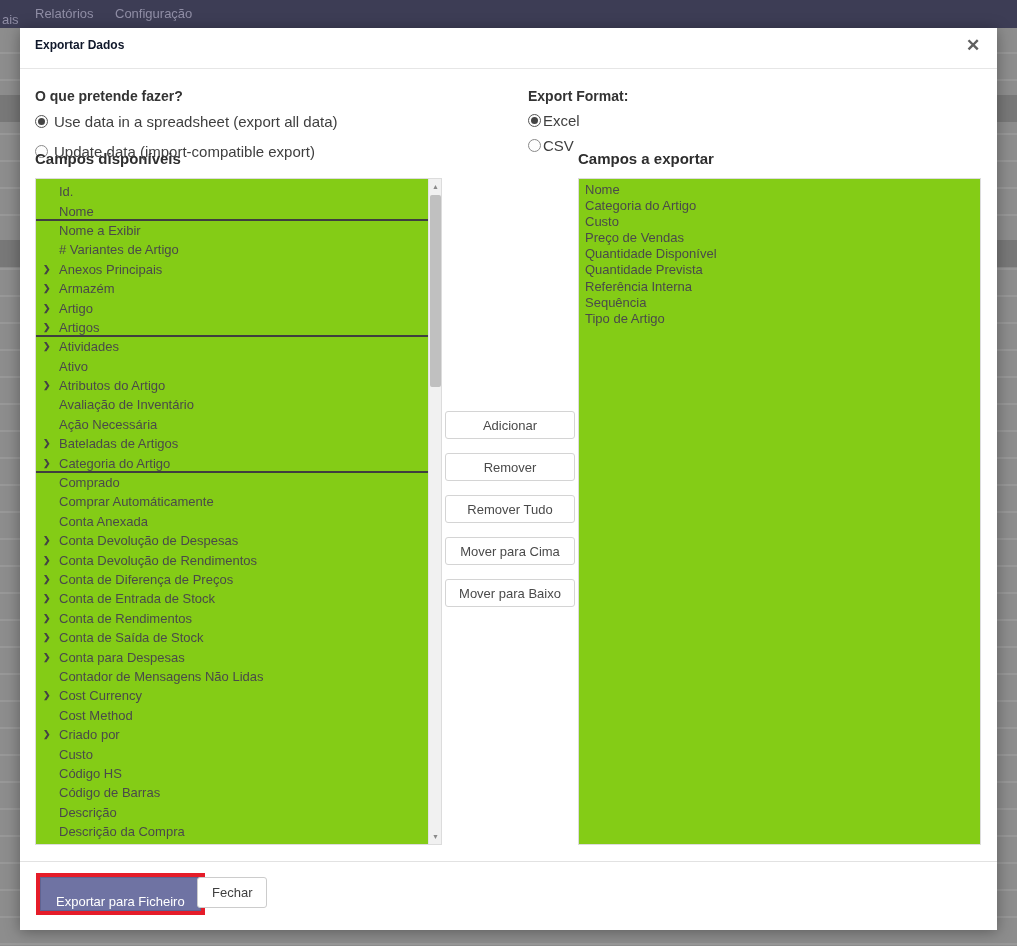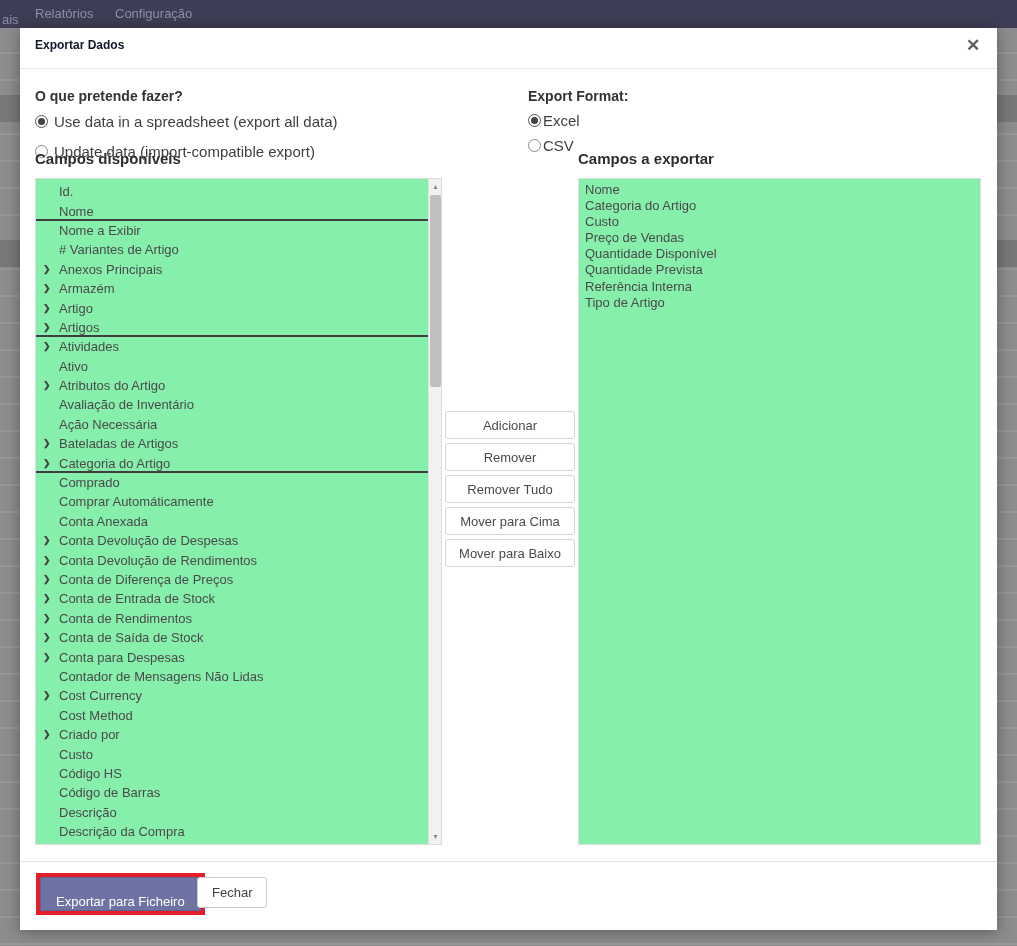--- a/index.html
+++ b/index.html
@@ -36,21 +36,21 @@
   .radio-label { font-size:15px; color:#3f3f3f; margin-left:6px; }
   .f-block .radio-label { margin-left:2px; }
 
   
   .avail-title { position:absolute; left:15px; top:122px; font-size:15px; font-weight:bold; color:#2e2e2e; }
   .sel-title { position:absolute; left:558px; top:122px; font-size:15px; font-weight:bold; color:#2e2e2e; }
   .save-link { position:absolute; right:16px; top:122px; font-size:14px; font-weight:bold;
     color:#7b7bb5; cursor:pointer;margin-top:46px; }
 
   
-  .listbox { position:absolute; top:150px; border:1px solid #dcdcdc; background:#86efac; overflow:hidden; }
+  .listbox { position:absolute; top:150px; border:1px solid #dcdcdc; background:#84cc16; overflow:hidden; }
   .listbox.left { left:15px; width:407px; height:667px; }
   .listbox.right { left:558px; width:403px; height:667px; }
   .list-inner { position:absolute; left:0; top:0; right:13px; bottom:0; padding-top:3px; }
   .listbox.right .list-inner { right:0; }
 
   .field-row { display:flex; align-items:center; height:19.4px; padding-left:7px;
     font-size:13px; color:#4a4a4a; cursor:default; white-space:nowrap; }
   .field-row.marked { background:linear-gradient(#3f3f3f,#3f3f3f) no-repeat left 0px bottom / 100% 2px; }
   .caret { width:16px; flex:0 0 16px; font-size:9px; font-weight:bold; color:#444; line-height:19px; }
   .sel-row { height:16.1px; line-height:16.1px; padding-left:6px; font-size:13px; color:#4a4a4a;
@@ -61,21 +61,21 @@
     border-left:1px solid #e4e4e4; }
   .vscroll .arrow { position:absolute; left:0; width:13px; height:13px; font-size:7px;
     color:#8a8a8a; text-align:center; line-height:13px; cursor:pointer; }
   .vscroll .arrow.up { top:1px; }
   .vscroll .arrow.down { bottom:1px; }
   .vscroll .thumb { position:absolute; left:1px; top:16px; width:11px; height:192px;
     background:#c0c0c0; border-radius:2px; cursor:pointer; }
 
   
   .actions-col { position:absolute; left:425px; top:383px; width:130px;
-    display:flex; flex-direction:column; gap:4px; }
+    display:flex; flex-direction:column; gap:14px; }
   .action-btn { height:28px; background:#fff; border:1px solid #d4d4d4; border-radius:3px;
     font-size:13px; color:#4a4a4a; font-family:inherit; cursor:pointer; }
 
   
   .footer-divider { position:absolute; left:0; top:833px; width:100%; border-top:1px solid #e2e2e2; }
   .export-wrap { position:absolute; left:16px; top:845px; border:4px solid #e51c29; display:inline-block; }
   .export-btn { display:block; height:32px; padding:16px 15px; background:#6f73a3; border:1px solid #5f6392;
     color:#fff; font-size:13px; font-family:inherit; cursor:pointer; }
   .close-btn { position:absolute; left:177px; top:849px; height:31px; padding:0 14px;
     background:#fff; border:1px solid #ccc; border-radius:3px; font-size:13px; color:#3f3f3f;
@@ -287,20 +287,21 @@
 
   <div class="listbox right">
     <div class="list-inner" id="sel-list">
         <div class="sel-row">Nome</div>
         <div class="sel-row">Categoria do Artigo</div>
         <div class="sel-row">Custo</div>
         <div class="sel-row">Preço de Vendas</div>
         <div class="sel-row">Quantidade Disponível</div>
         <div class="sel-row">Quantidade Prevista</div>
         <div class="sel-row">Referência Interna</div>
+        <div class="sel-row">Sequência</div>
         <div class="sel-row">Tipo de Artigo</div>
       </div>
   </div>
 
   <div class="footer-divider"></div>
   <div class="export-wrap">
     <button class="export-btn">Exportar para Ficheiro</button>
   </div>
   <button class="close-btn">Fechar</button>
 </div>

